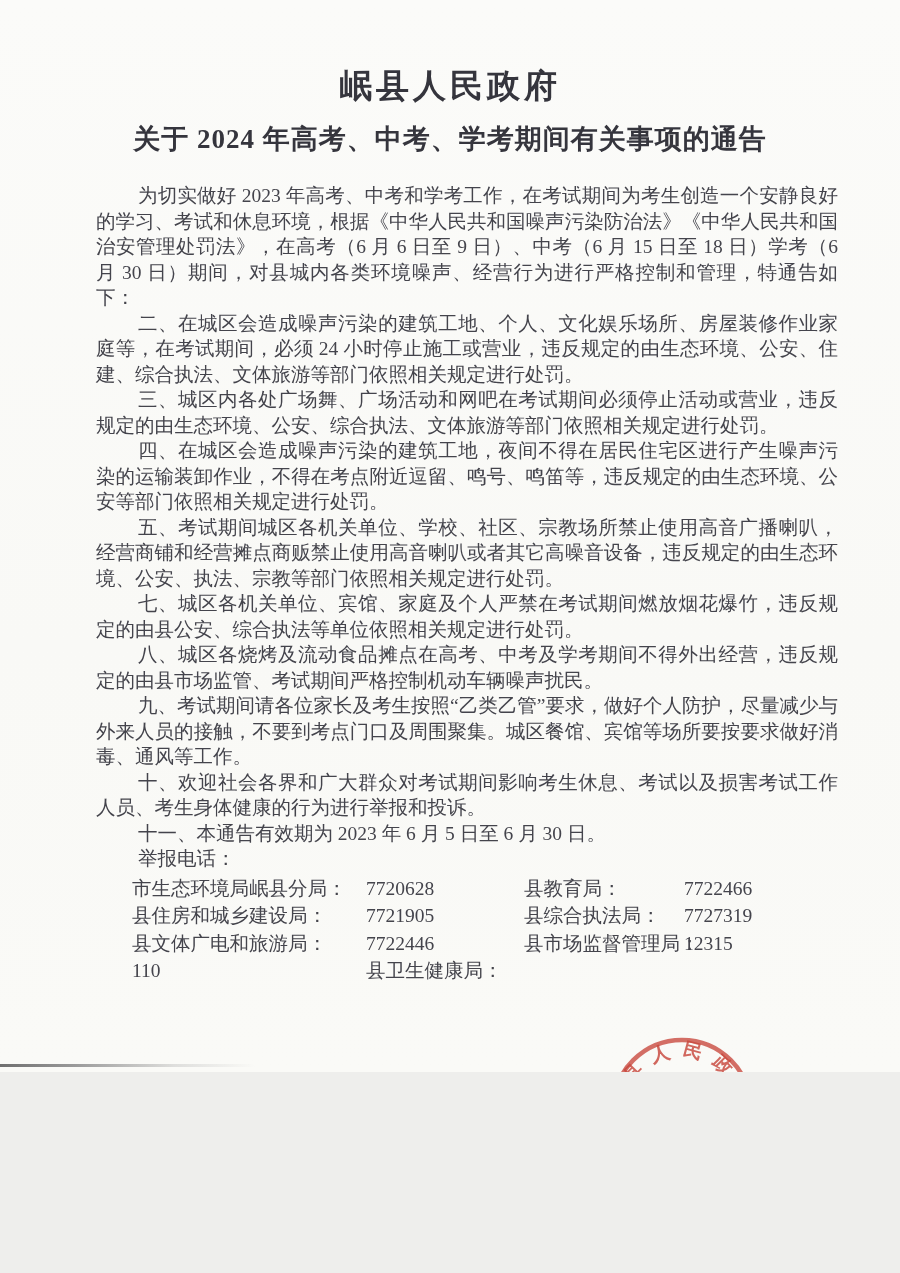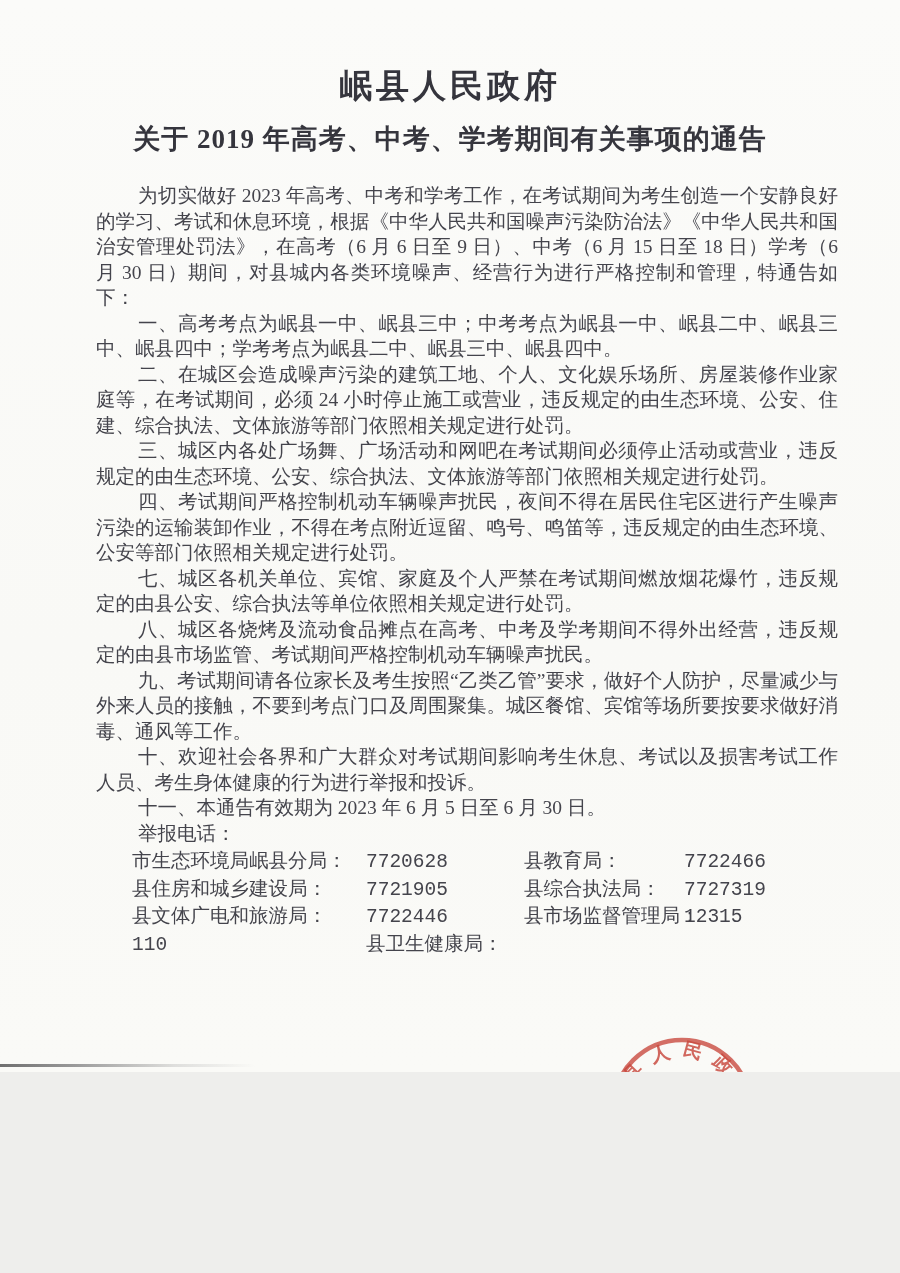--- a/index.html
+++ b/index.html
@@ -38,21 +38,21 @@
   }
   .content p { margin: 0; text-indent: 2.15em; }
   .hotline-grid {
     display: grid;
     grid-template-columns: 234px 158px 160px auto;
     margin: 3px 40px 0 132px;
     font-size: 19.5px;
     line-height: 27.6px;
     color: #44444c;
   }
-  .hotline-grid span { white-space: nowrap; font-family: Liberation Mono, monospace; }
+  .hotline-grid span { white-space: nowrap; }
   .seal {
     position: absolute;
     left: 606px; top: 1034px;
     width: 152px; height: 150px;
     z-index: 1;
     filter: blur(0.4px);
   }
   .sig-issuer {
     position: absolute;
     left: 613px; top: 1096px;
@@ -83,28 +83,28 @@
     width: 300px; height: 3px;
     background: linear-gradient(90deg, #6f6f6f 0%, #9a9a9a 25%, rgba(170,170,170,0.35) 58%, rgba(200,200,200,0) 85%);
   }
 </style>
 </head>
 <body>
 
 <div class="page">
 
   <h1 class="doc-title">岷县人民政府</h1>
-  <h2 class="doc-subtitle">关于 2019 年高考、中考、学考期间有关事项的通告</h2>
+  <h2 class="doc-subtitle">关于 2024 年高考、中考、学考期间有关事项的通告</h2>
 
   <div class="content">
     <p>为切实做好 2023 年高考、中考和学考工作，在考试期间为考生创造一个安静良好的学习、考试和休息环境，根据《中华人民共和国噪声污染防治法》《中华人民共和国治安管理处罚法》，在高考（6 月 6 日至 9 日）、中考（6 月 15 日至 18 日）学考（6 月 30 日）期间，对县城内各类环境噪声、经营行为进行严格控制和管理，特通告如下：</p>
-    <p>一、高考考点为岷县一中、岷县三中；中考考点为岷县一中、岷县二中、岷县三中、岷县四中；学考考点为岷县二中、岷县三中、岷县四中。</p>
     <p>二、在城区会造成噪声污染的建筑工地、个人、文化娱乐场所、房屋装修作业家庭等，在考试期间，必须 24 小时停止施工或营业，违反规定的由生态环境、公安、住建、综合执法、文体旅游等部门依照相关规定进行处罚。</p>
     <p>三、城区内各处广场舞、广场活动和网吧在考试期间必须停止活动或营业，违反规定的由生态环境、公安、综合执法、文体旅游等部门依照相关规定进行处罚。</p>
-    <p>四、考试期间严格控制机动车辆噪声扰民，夜间不得在居民住宅区进行产生噪声污染的运输装卸作业，不得在考点附近逗留、鸣号、鸣笛等，违反规定的由生态环境、公安等部门依照相关规定进行处罚。</p>
+    <p>四、在城区会造成噪声污染的建筑工地，夜间不得在居民住宅区进行产生噪声污染的运输装卸作业，不得在考点附近逗留、鸣号、鸣笛等，违反规定的由生态环境、公安等部门依照相关规定进行处罚。</p>
+    <p>五、考试期间城区各机关单位、学校、社区、宗教场所禁止使用高音广播喇叭，经营商铺和经营摊点商贩禁止使用高音喇叭或者其它高噪音设备，违反规定的由生态环境、公安、执法、宗教等部门依照相关规定进行处罚。</p>
     <p>七、城区各机关单位、宾馆、家庭及个人严禁在考试期间燃放烟花爆竹，违反规定的由县公安、综合执法等单位依照相关规定进行处罚。</p>
     <p>八、城区各烧烤及流动食品摊点在高考、中考及学考期间不得外出经营，违反规定的由县市场监管、考试期间严格控制机动车辆噪声扰民。</p>
     <p>九、考试期间请各位家长及考生按照“乙类乙管”要求，做好个人防护，尽量减少与外来人员的接触，不要到考点门口及周围聚集。城区餐馆、宾馆等场所要按要求做好消毒、通风等工作。</p>
     <p>十、欢迎社会各界和广大群众对考试期间影响考生休息、考试以及损害考试工作人员、考生身体健康的行为进行举报和投诉。</p>
     <p>十一、本通告有效期为 2023 年 6 月 5 日至 6 月 30 日。</p>
     <p>举报电话：</p>
   </div>
 
   <div class="hotline-grid">
     <span>市生态环境局岷县分局：</span>

